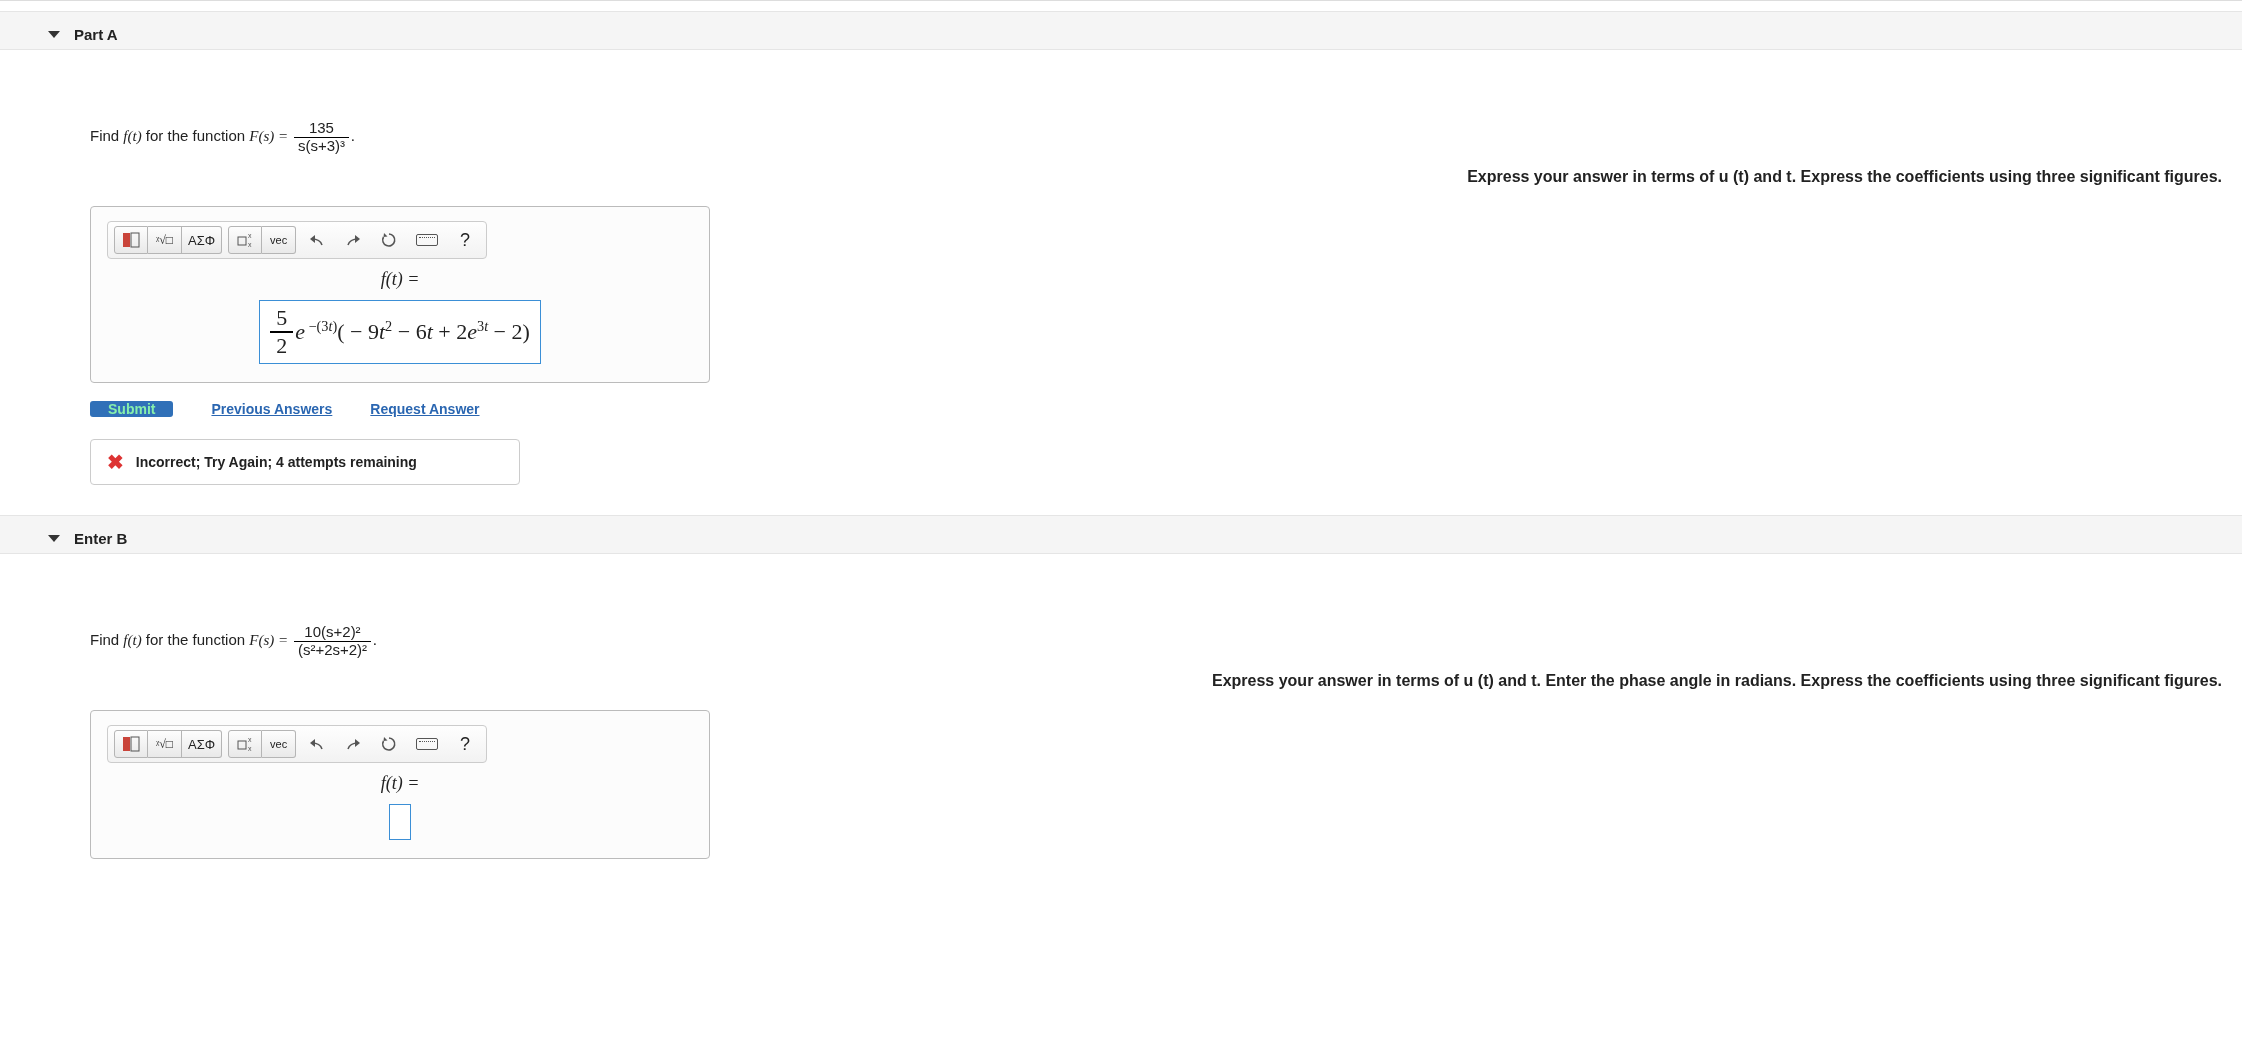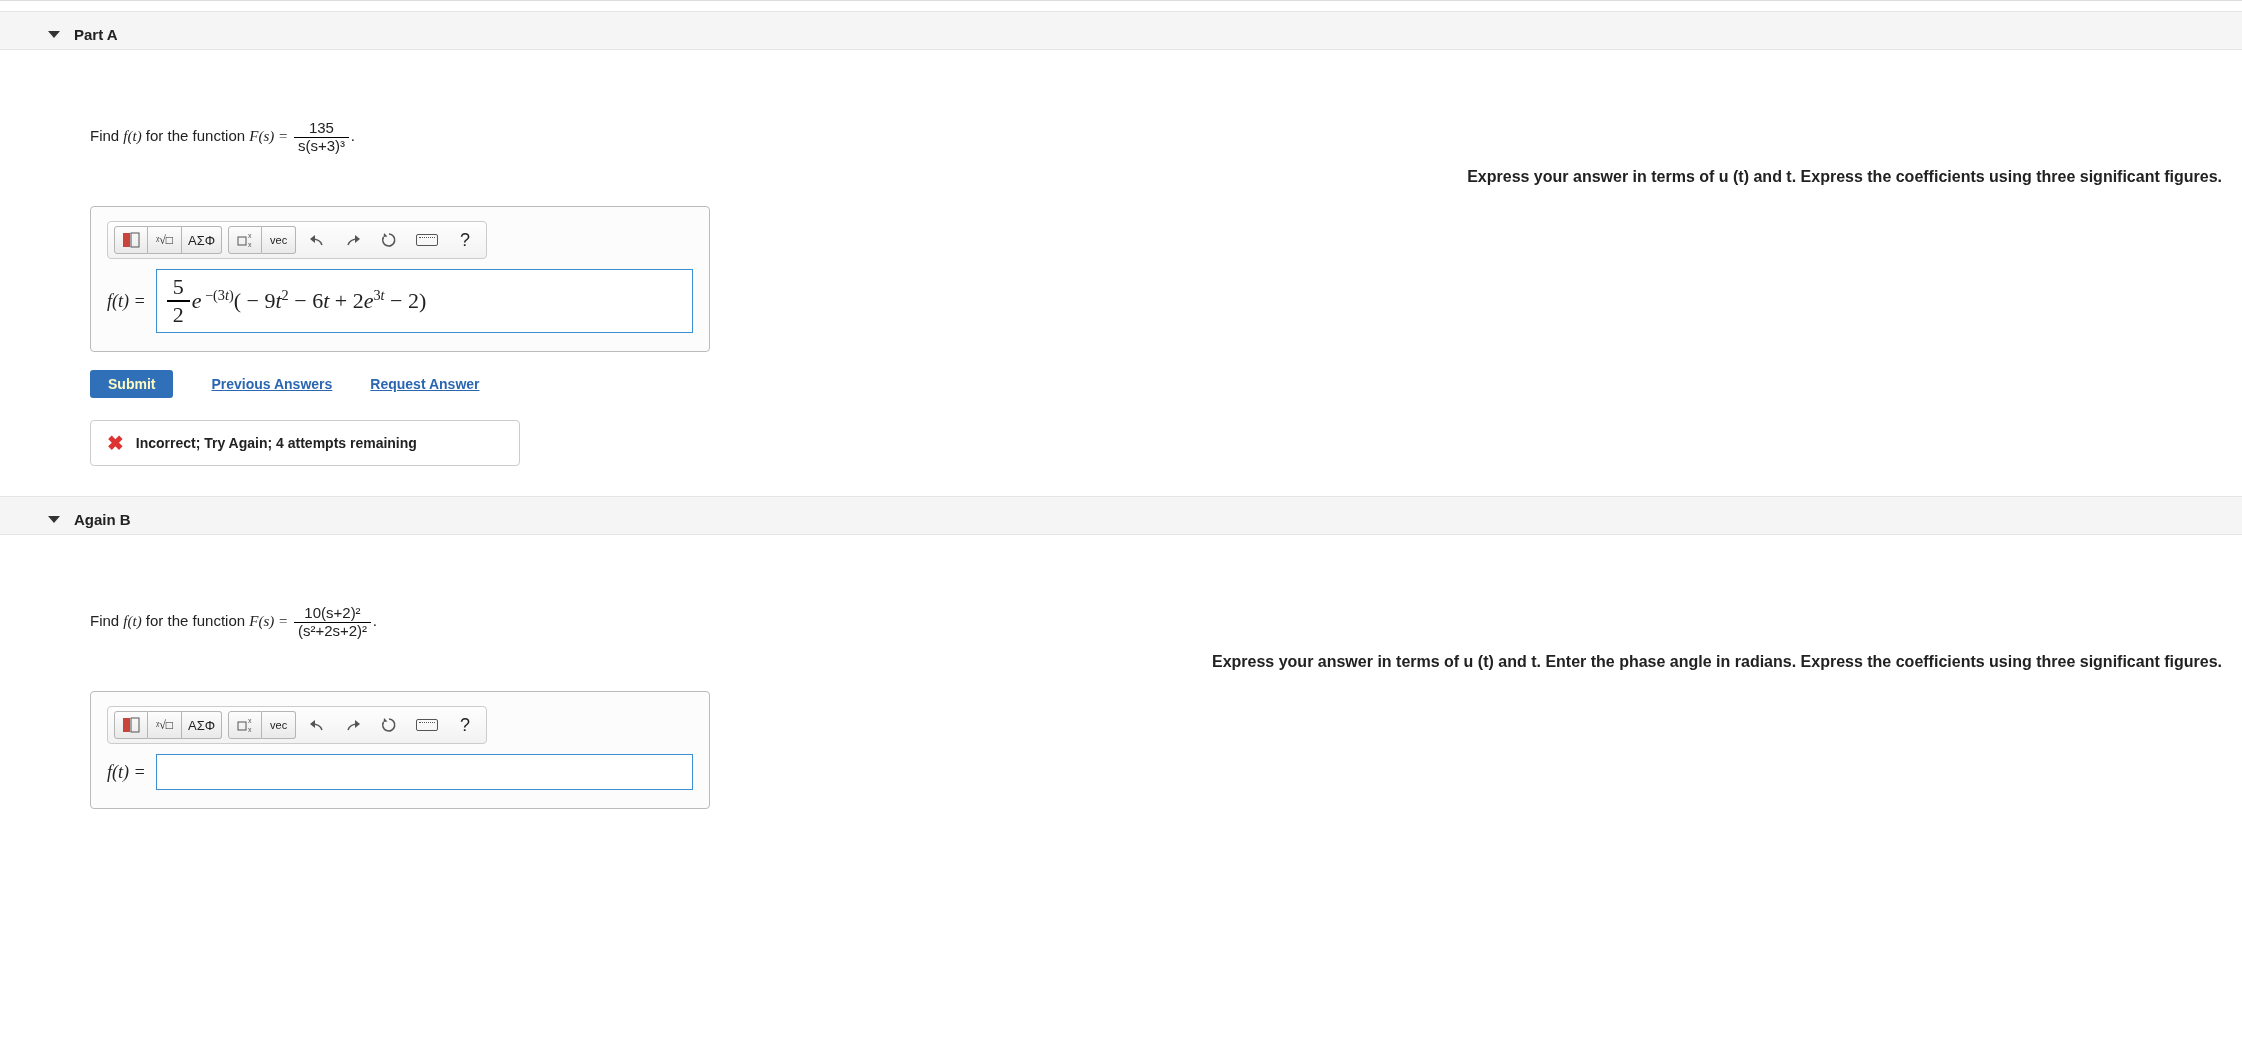--- a/index.html
+++ b/index.html
@@ -87,21 +87,21 @@
   .tb-group .tb-btn + .tb-btn { border-left: none; }
   .tb-group .tb-btn:first-child { border-top-left-radius: 3px; border-bottom-left-radius: 3px; }
   .tb-group .tb-btn:last-child { border-top-right-radius: 3px; border-bottom-right-radius: 3px; }
   .tb-btn.ghost {
     border: none;
     background: transparent;
     min-width: 30px;
   }
   .tb-btn svg { display: block; }
 
-  .input-row { display: flex; align-items: center; gap: 10px; }
+  .input-row { display: flex; align-items: center; gap: 10px; flex-direction: column; }
   .lhs {
     font-family: 'Times New Roman', serif;
     font-size: 18px;
     white-space: nowrap;
   }
   .eq-box {
     border: 1px solid #3b8fd6;
     min-height: 52px;
     flex: 1;
     background: #fff;
@@ -120,23 +120,23 @@
     margin-right: 2px;
     line-height: 1;
   }
   .bigfrac .bn { border-bottom: 2px solid #000; padding: 0 6px 2px; }
   .bigfrac .bd { padding: 2px 6px 0; }
   .super { font-size: 0.65em; vertical-align: super; }
 
   .actions { display: flex; align-items: center; gap: 18px; margin-bottom: 22px; }
   .submit-btn {
     background: #3070b8;
-    color: #fef9c3;
+    color: #86efac;
     border: none;
-    padding: 6px 18px;
+    padding: 0 18px;
     font-size: 14px;
     font-weight: bold;
     border-radius: 3px;
     cursor: pointer;
   }
   .link { color: #2a66b1; font-weight: bold; text-decoration: underline; cursor: pointer; font-size: 14px; padding-left: 20px; }
 
   .feedback-box {
     border: 1px solid #ccc;
     border-radius: 4px;
@@ -251,21 +251,21 @@
 
     <div class="feedback-box">
       <span class="x-icon">✖</span>
       <span>Incorrect; Try Again; 4 attempts remaining</span>
     </div>
 
   </div>
 
   <div class="part-header">
     <span class="caret"></span>
-    <span class="part-title">Again B</span>
+    <span class="part-title">Enter B</span>
   </div>
 
   <div class="part-body">
 
     <div class="prompt">
       <span>Find </span><span class="serif fn">f(t)</span><span> for the function </span><span class="serif fn">F(s) = </span><span class="frac"><span class="num">10(s+2)²</span><span class="den">(s²+2s+2)²</span></span><span class="serif">.</span>
     </div>
 
     <div class="instruction">Express your answer in terms of u (t) and t. Enter the phase angle in radians. Express the coefficients using three significant figures.</div>
 

